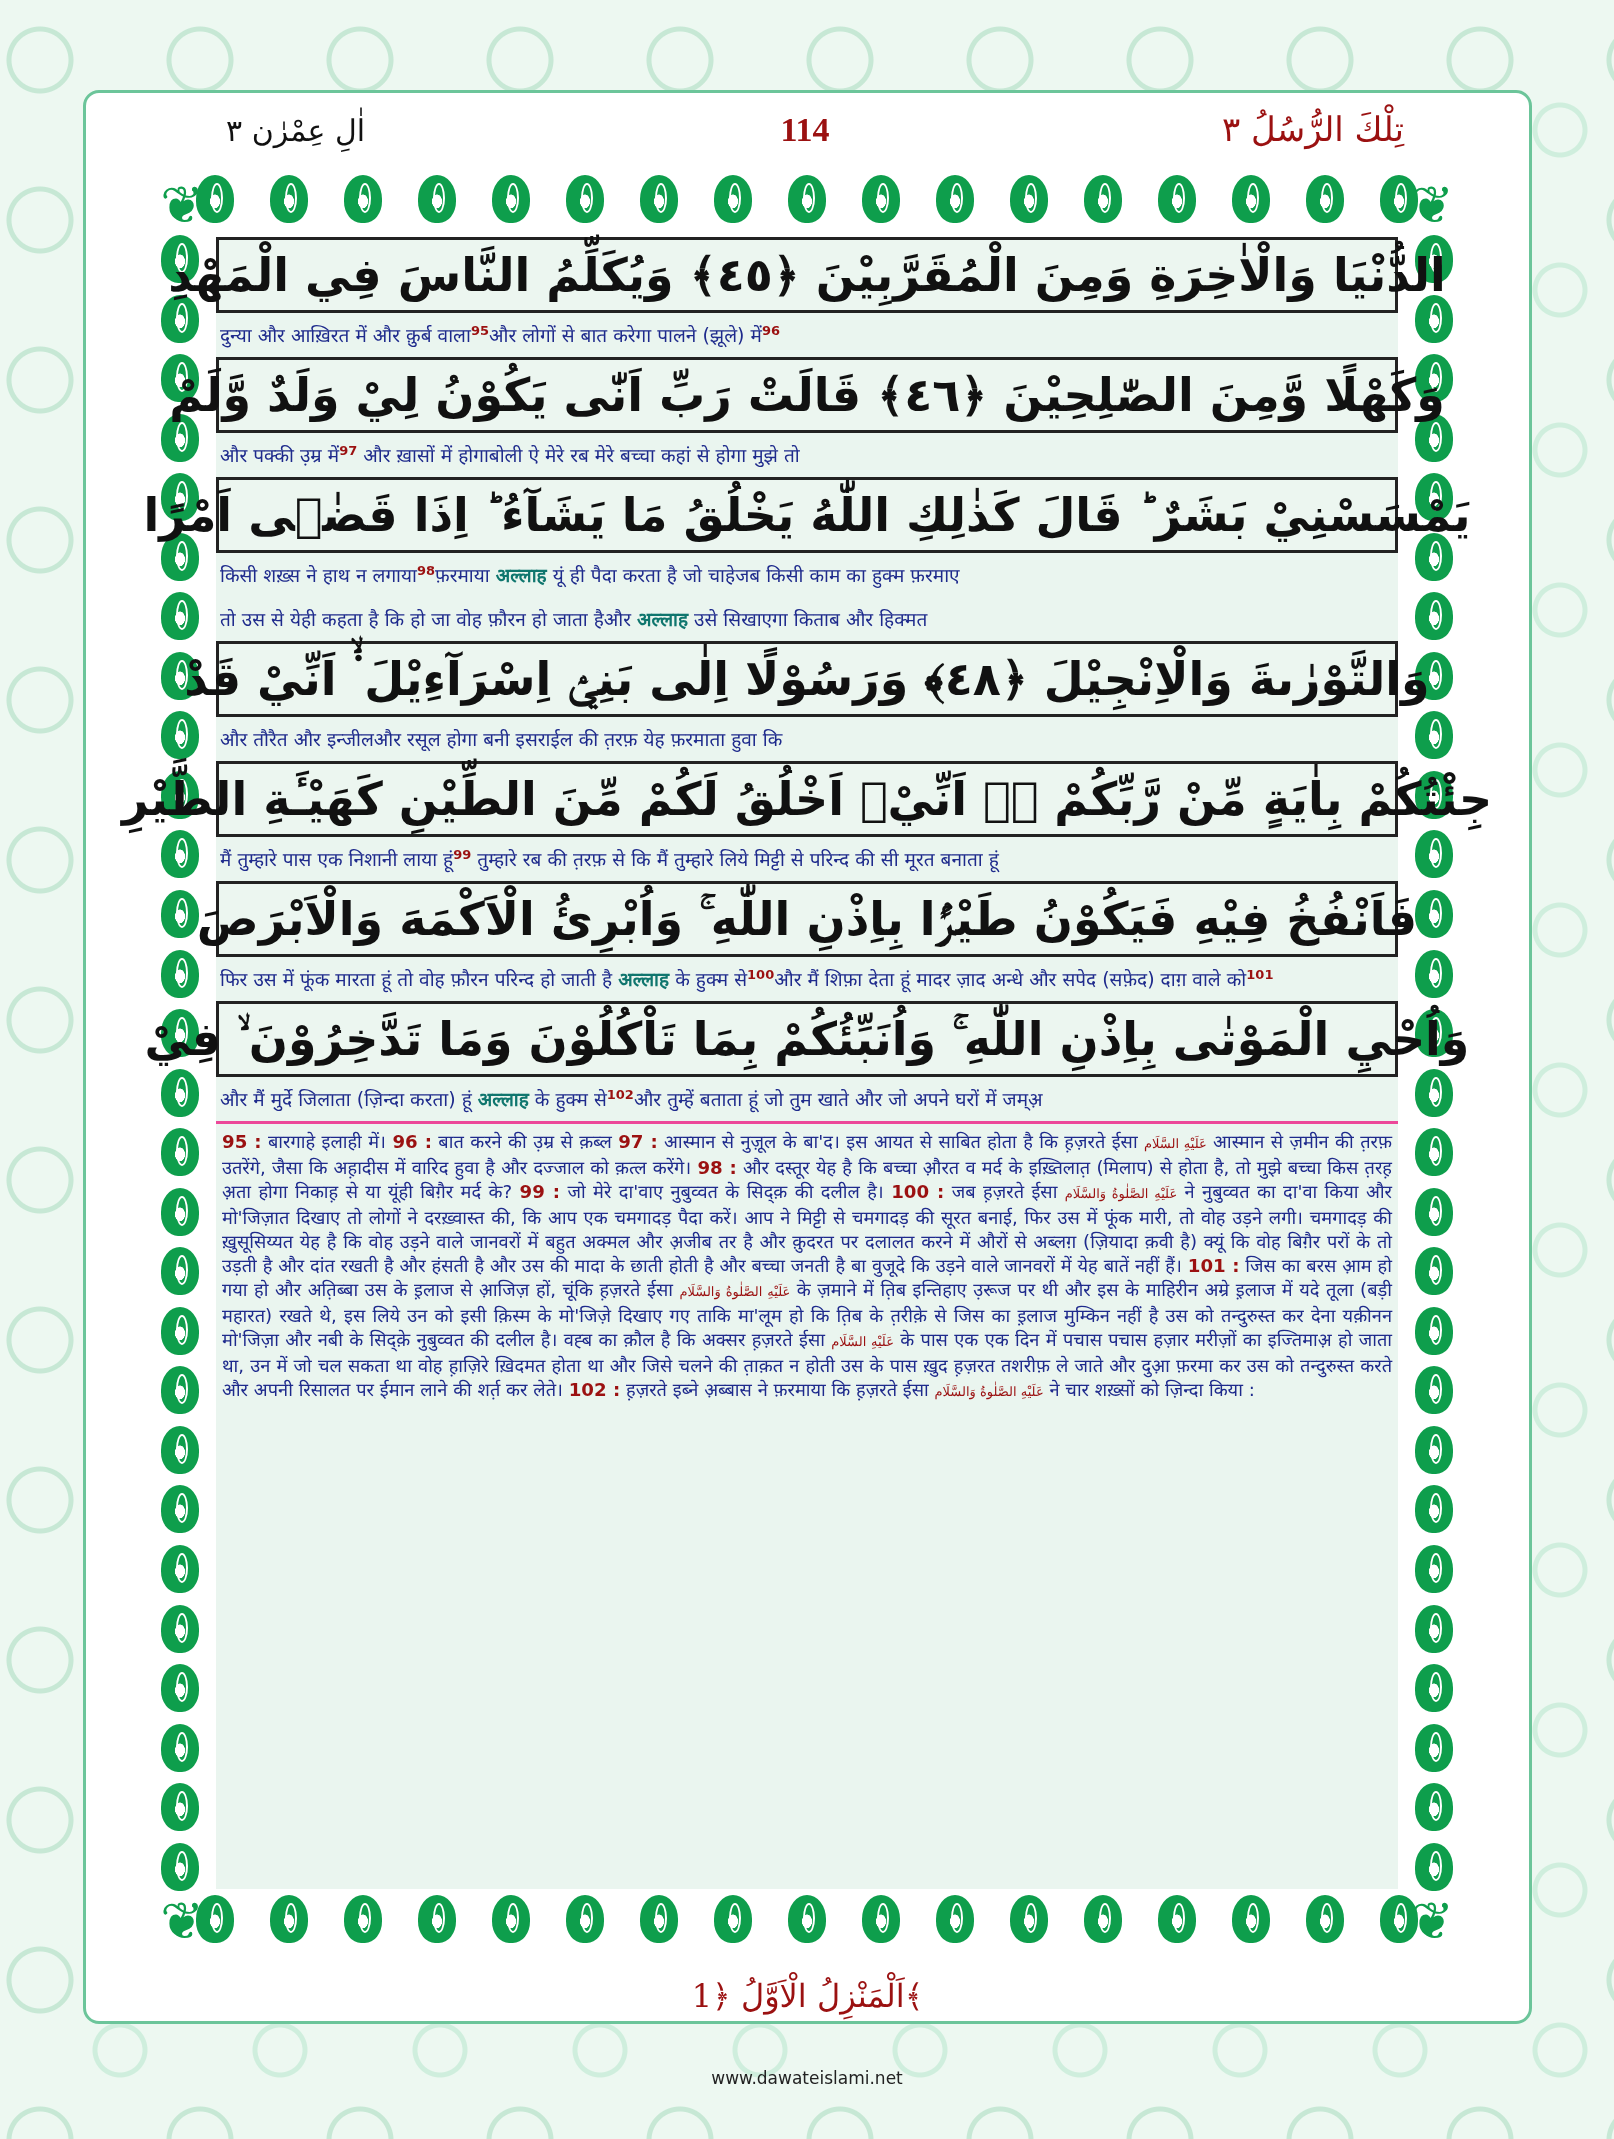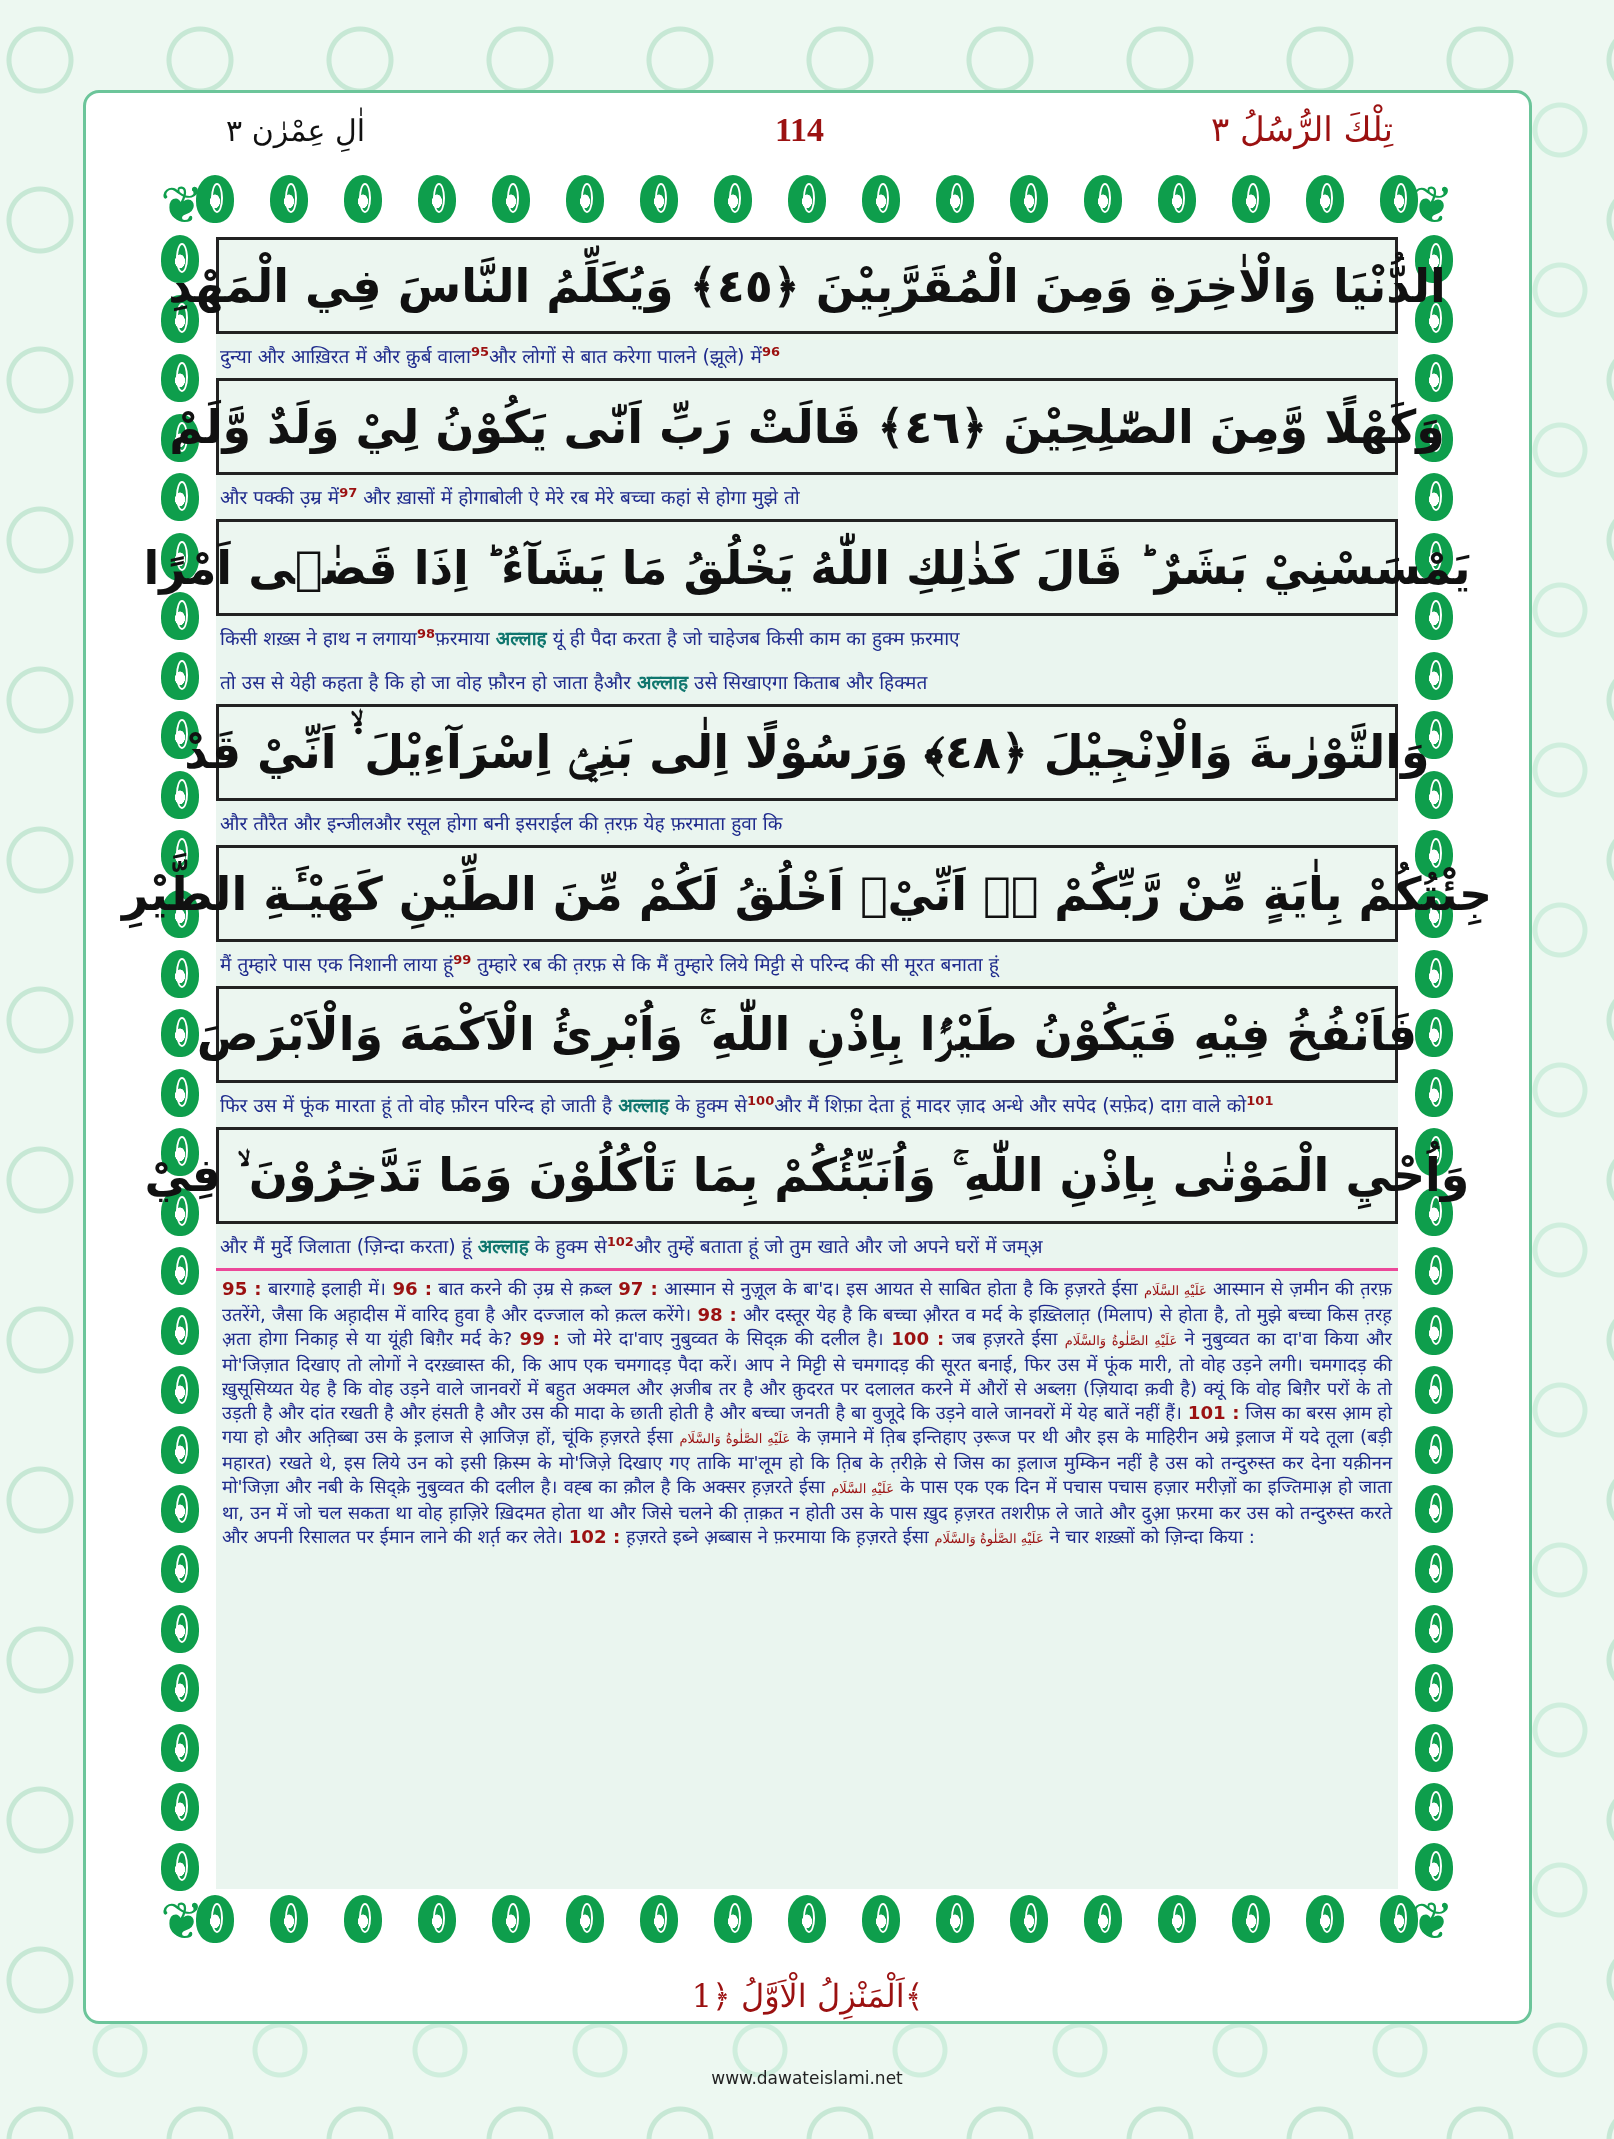--- a/index.html
+++ b/index.html
@@ -12,21 +12,21 @@
   .bg-pattern{position:absolute;inset:0;z-index:0;
     background:
       radial-gradient(circle at 40px 60px, transparent 28px, #c7e8d5 29px, #c7e8d5 33px, transparent 34px) 0 0/160px 160px,
       radial-gradient(circle at 120px 130px, transparent 22px, #cfeedd 23px, #cfeedd 27px, transparent 28px) 0 0/160px 160px,
       #edf8f1;
   }
   .page{
     position:absolute;left:83px;top:90px;width:1443px;height:1928px;
     background:#ffffff;border:3px solid #6cc59a;border-radius:16px;z-index:1;
   }
-  .hdr{position:absolute;left:0;right:16px;top:20px;height:50px;}
+  .hdr{position:absolute;left:0;right:5px;top:20px;height:50px;}
   .hdr-left{position:absolute;left:140px;top:0;font-family:"DejaVu Serif",serif;font-size:30px;color:#111;}
   .hdr-center{position:absolute;left:0;right:0;text-align:center;top:-2px;font-family:"Liberation Serif",serif;font-weight:bold;font-size:34px;color:#9b1111;}
   .hdr-right{position:absolute;right:120px;top:-4px;font-family:"DejaVu Serif",serif;font-size:34px;color:#9b1111;}
 
   .frame{
     position:absolute;left:66px;top:80px;width:1310px;height:1780px;
   }
   .border-row{position:absolute;left:0;right:0;height:60px;display:flex;justify-content:space-between;padding:0 40px;box-sizing:border-box;}
   .border-row.top{top:0;}
   .border-row.bottom{bottom:0;}
@@ -38,21 +38,21 @@
     background:radial-gradient(ellipse at 50% 55%, #fff 0 18%, #0e9e4c 19% 100%);}
   .orn::after{content:"";position:absolute;left:19px;top:10px;width:8px;height:26px;border:2px solid #fff;border-radius:50%;}
   .corner{position:absolute;width:60px;height:64px;color:#0e9e4c;font-size:52px;line-height:64px;text-align:center;}
   .corner.tl{left:0;top:0;} .corner.tr{right:0;top:0;} .corner.bl{left:0;bottom:0;} .corner.br{right:0;bottom:0;}
 
   .content{
     position:absolute;left:64px;right:64px;top:64px;bottom:64px;
     background:#eaf5ef;
   }
   .ayah-box{
-    margin:0;border:3px solid #222;background:#ecf6f0;height:97px;
+    margin:0;border:3px solid #222;background:#ecf6f0;height:76px;
     display:flex;align-items:center;justify-content:center;
     box-sizing:border-box;
   }
   .arabic{
     direction:rtl;font-family:"DejaVu Sans",sans-serif;font-weight:bold;
     font-size:46px;color:#111;white-space:nowrap;letter-spacing:1px;
   }
   .trans{
     height:44px;display:flex;align-items:center;justify-content:flex-start;
     padding:0 4px;font-family:"DejaVu Sans",sans-serif;font-size:19px;color:#1e2a8c;

